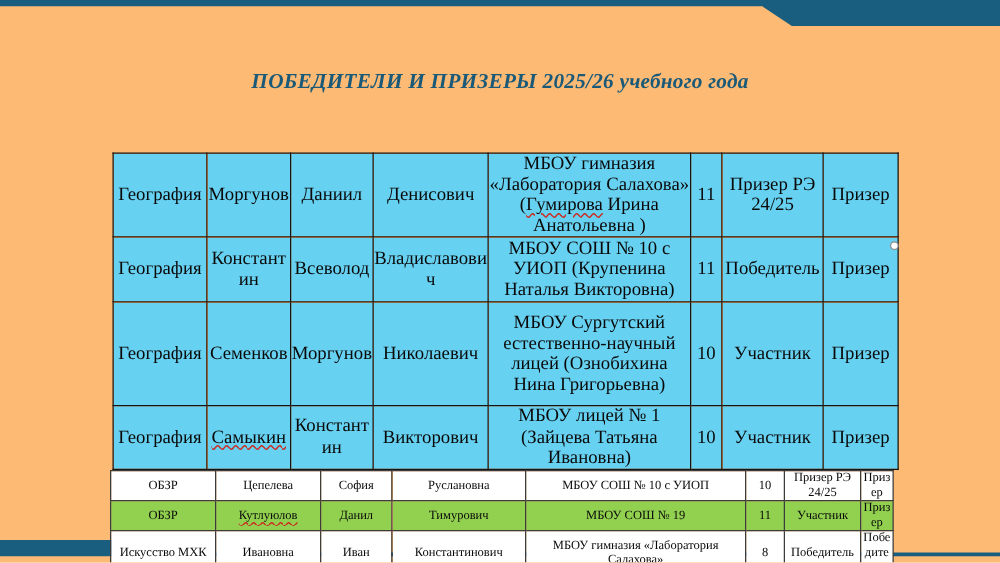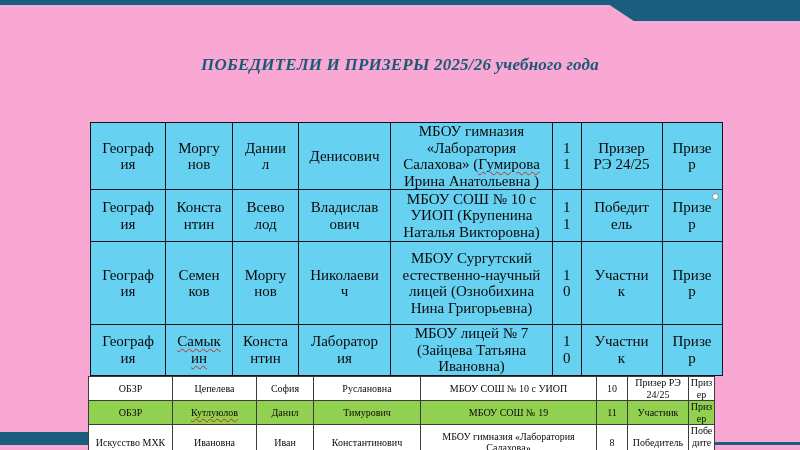--- a/index.html
+++ b/index.html
@@ -1,17 +1,17 @@
 <!DOCTYPE html>
 <html><head>
 <meta charset="utf-8">
 <style>
   html,body{margin:0;padding:0;}
   #slide{
-    position:relative;width:800px;height:450px;background:#f9a8d4;
+    position:relative;width:800px;height:450px;background:#fdba74;
     overflow:hidden;font-family:"Liberation Serif","DejaVu Serif",serif;
   }
   
   .top-strip{position:absolute;left:0;top:0;width:800px;height:5px;background:#1a5e7f;}
   .top-block{position:absolute;left:610px;top:0;width:190px;height:21px;background:#1a5e7f;
     clip-path:polygon(0 0,100% 0,100% 100%,12.5% 100%,0 25%);}
   .bottom-block{position:absolute;left:0;top:432px;width:119px;height:12px;background:#1a5e7f;
     clip-path:polygon(0 0,87% 0,100% 100%,0 100%);}
   .bottom-line{position:absolute;left:0;top:442px;width:800px;height:2.5px;background:#1a5e7f;}
   
@@ -19,21 +19,21 @@
     position:absolute;left:0;top:55px;width:800px;text-align:center;
     font-size:17px;font-weight:bold;font-style:italic;color:#1a5a78;letter-spacing:0.2px;
   }
   
   .bigtbl{
     position:absolute;left:90px;top:122px;border-collapse:collapse;table-layout:fixed;
     font-size:15px;line-height:1.1;color:#0a0a0a;
   }
   .bigtbl td{
     border:1px solid #141414;background:#67d1f1;text-align:center;vertical-align:middle;
-    padding:0 10px;overflow-wrap:break-word;word-break:break-word;overflow:hidden;
+    padding:0 0;overflow-wrap:break-word;word-break:break-word;overflow:hidden;
   }
   .bigtbl tr:nth-child(1){height:64px;}
   .bigtbl tr:nth-child(2){height:52px;}
   .bigtbl tr:nth-child(3){height:83px;}
   .bigtbl tr:nth-child(4){height:50px;}
   
   .smalltbl{
     position:absolute;left:88px;top:376px;border-collapse:collapse;table-layout:fixed;
     font-size:10px;line-height:1.15;color:#0a0a0a;
   }
@@ -107,22 +107,22 @@
       <td>Николаевич</td>
       <td>МБОУ Сургутский естественно-научный лицей (Ознобихина Нина Григорьевна)</td>
       <td>10</td>
       <td>Участник</td>
       <td>Призер</td>
     </tr>
     <tr>
       <td>География</td>
       <td class="sq">Самыкин</td>
       <td>Константин</td>
-      <td>Лаборатория</td>
-      <td>МБОУ лицей № 7 (Зайцева Татьяна Ивановна)</td>
+      <td>Викторович</td>
+      <td>МБОУ лицей № 1 (Зайцева Татьяна Ивановна)</td>
       <td>10</td>
       <td>Участник</td>
       <td>Призер</td>
     </tr>
   </tbody>
     </table>
 
   <table class="smalltbl">
     <colgroup>
       <col style="width:84px">

